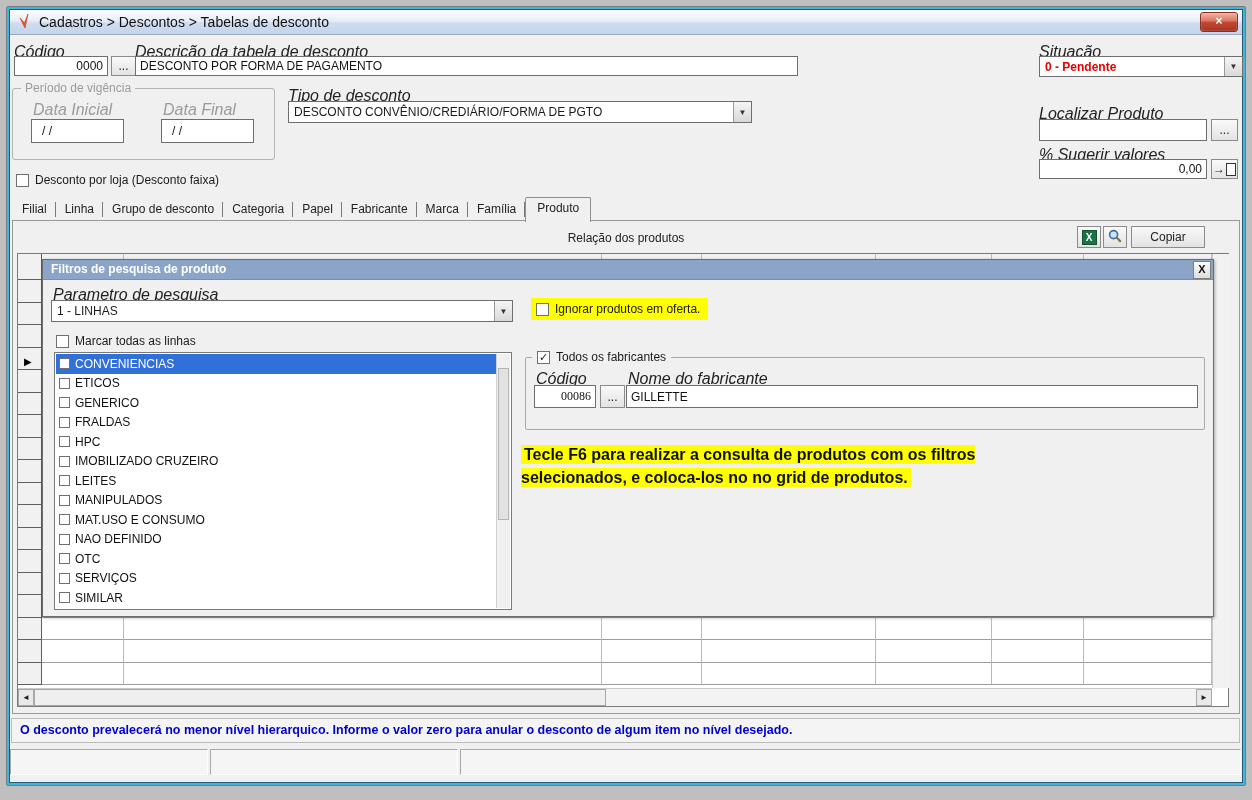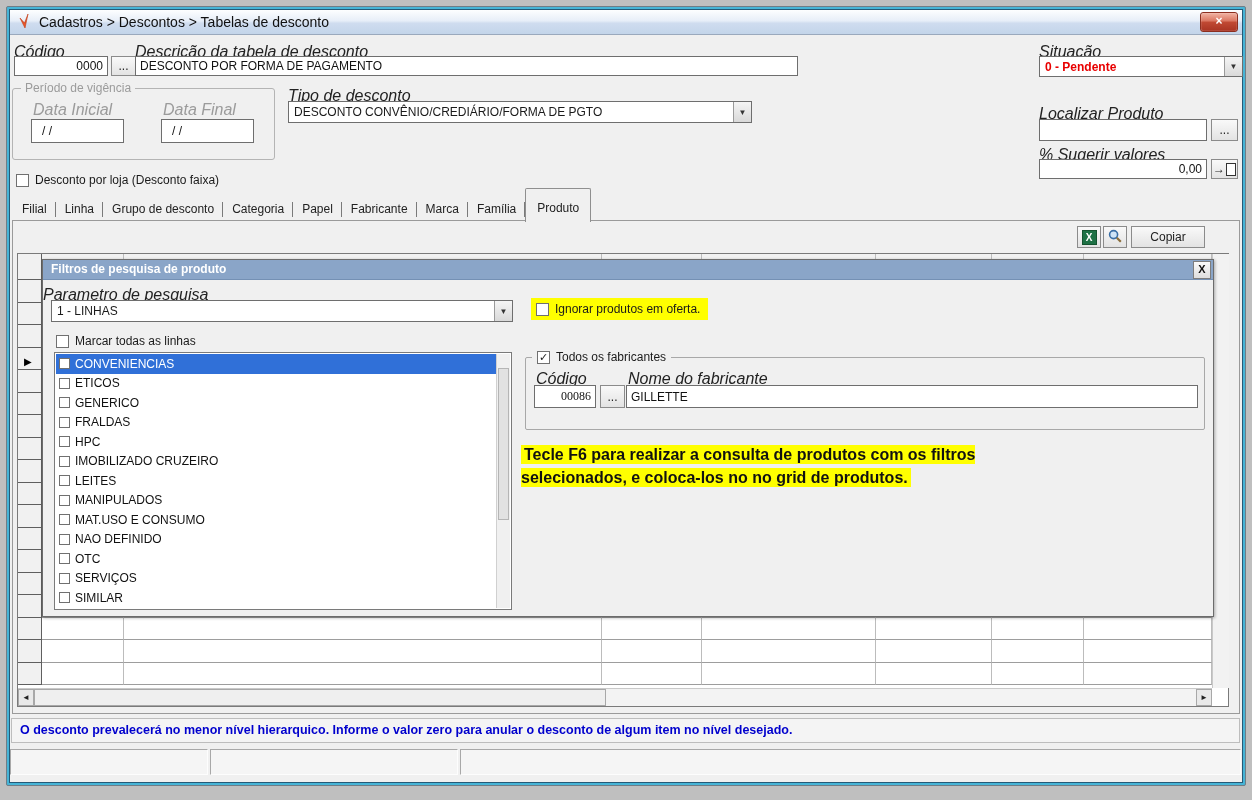--- a/index.html
+++ b/index.html
@@ -22,21 +22,21 @@
   .combo-btn{width:17px;flex:0 0 17px;background:linear-gradient(#f5f5f5,#d9d9d9);border-left:1px solid #9a9a9a;display:flex;align-items:center;justify-content:center;font-size:8px;color:#333;}
   .red{color:#e80000;font-weight:bold;}
   .group{position:absolute;box-sizing:border-box;border:1px solid #b4b4b4;border-radius:3px;}
   .group-legend{position:absolute;top:-8px;left:8px;background:#f0f0f0;padding:0 4px;font-size:12px;white-space:nowrap;}
   .cb{display:inline-block;width:13px;height:13px;background:#fff;border:1px solid #707070;box-sizing:border-box;vertical-align:middle;line-height:11px;text-align:center;font-size:11px;font-weight:bold;color:#1a1a1a;}
   .cb-row{position:absolute;display:flex;align-items:center;gap:6px;font-size:12px;}
   
   .tabstrip{position:absolute;left:3px;top:162px;height:24px;display:flex;align-items:flex-end;z-index:3;}
   .tab{position:relative;padding:4px 9px 5px;font-size:12px;color:#222;cursor:default;}
   .tab:not(.active)::after{content:'';position:absolute;right:0;top:4px;bottom:4px;width:1px;background:#7a7a7a;}
-  .tab.active{border:1px solid #8f8f8f;border-bottom:none;border-radius:2px 2px 0 0;background:#f0f0f0;padding:12px 11px 7px;top:1px;z-index:4;}
+  .tab.active{border:1px solid #8f8f8f;border-bottom:none;border-radius:2px 2px 0 0;background:#f0f0f0;padding:3px 11px 7px;top:1px;z-index:4;}
   .tab-panel{position:absolute;left:2px;top:185px;width:1228px;height:494px;border:1px solid #9a9a9a;background:#f0f0f0;box-sizing:border-box;}
   .products-header-label{position:absolute;left:0;right:0;top:10px;text-align:center;font-size:12px;color:#222;}
   .mini-btn{width:24px;height:22px;}
   .excel-glyph{display:inline-block;width:13px;height:13px;background:#1e7145;color:#fff;font-size:10px;font-weight:bold;line-height:13px;text-align:center;border:1px solid #14532f;}
   .doc-shape{display:inline-block;width:8px;height:11px;background:#fff;border:1px solid #333;margin-left:1px;}
   
   .grid-wrap{position:absolute;left:4px;top:32px;width:1212px;height:454px;border:1px solid #7a7a7a;box-sizing:border-box;background:#fff;z-index:1;}
   .grid-cells{position:absolute;left:0;top:0;width:1194px;height:434px;overflow:hidden;}
   .g-row{display:flex;height:22.5px;}
   .g-row.g-head{height:26px;}
@@ -140,20 +140,21 @@
           <div class="tab">Categoria</div>
           <div class="tab">Papel</div>
           <div class="tab">Fabricante</div>
           <div class="tab">Marca</div>
           <div class="tab">Família</div>
           <div class="tab active">Produto</div>
         </div>
 
         <div class="tab-panel">
 
+          <div class="products-header-label">Relação dos produtos</div>
           <div class="btn mini-btn" style="left:1064px;top:5px;">
             <span class="excel-glyph">X</span>
           </div>
           <div class="btn mini-btn" style="left:1090px;top:5px;">
             <span>
               <svg width="14" height="14" viewBox="0 0 14 14">
                 <circle cx="5.6" cy="5.6" r="4" fill="#cfe4f7" stroke="#3a6ea5" stroke-width="1.6"></circle>
                 <line x1="8.8" y1="8.8" x2="12.8" y2="12.8" stroke="#8a6d3b" stroke-width="2.2"></line>
               </svg>
             </span>
@@ -362,21 +363,21 @@
               <div class="sb-btn">►</div>
             </div>
           </div>
 
           <div class="dialog">
             <div class="dlg-titlebar">
               <span class="dlg-title">Filtros de pesquisa de produto</span>
               <div class="dlg-close">X</div>
             </div>
 
-            <span class="lbl" style="left:0;top:26px;">Parametro de pesquisa</span>
+            <span class="lbl" style="left:10px;top:26px;">Parametro de pesquisa</span>
             <div class="combo" style="left:8px;top:40px;width:462px;height:22px;">
               <span class="combo-text">1 - LINHAS</span>
               <span class="combo-btn">▼</span>
             </div>
 
             <div class="ignorar-row hl-yellow">
               <span class="cb"></span>
               <span>Ignorar produtos em oferta.</span>
             </div>
 

